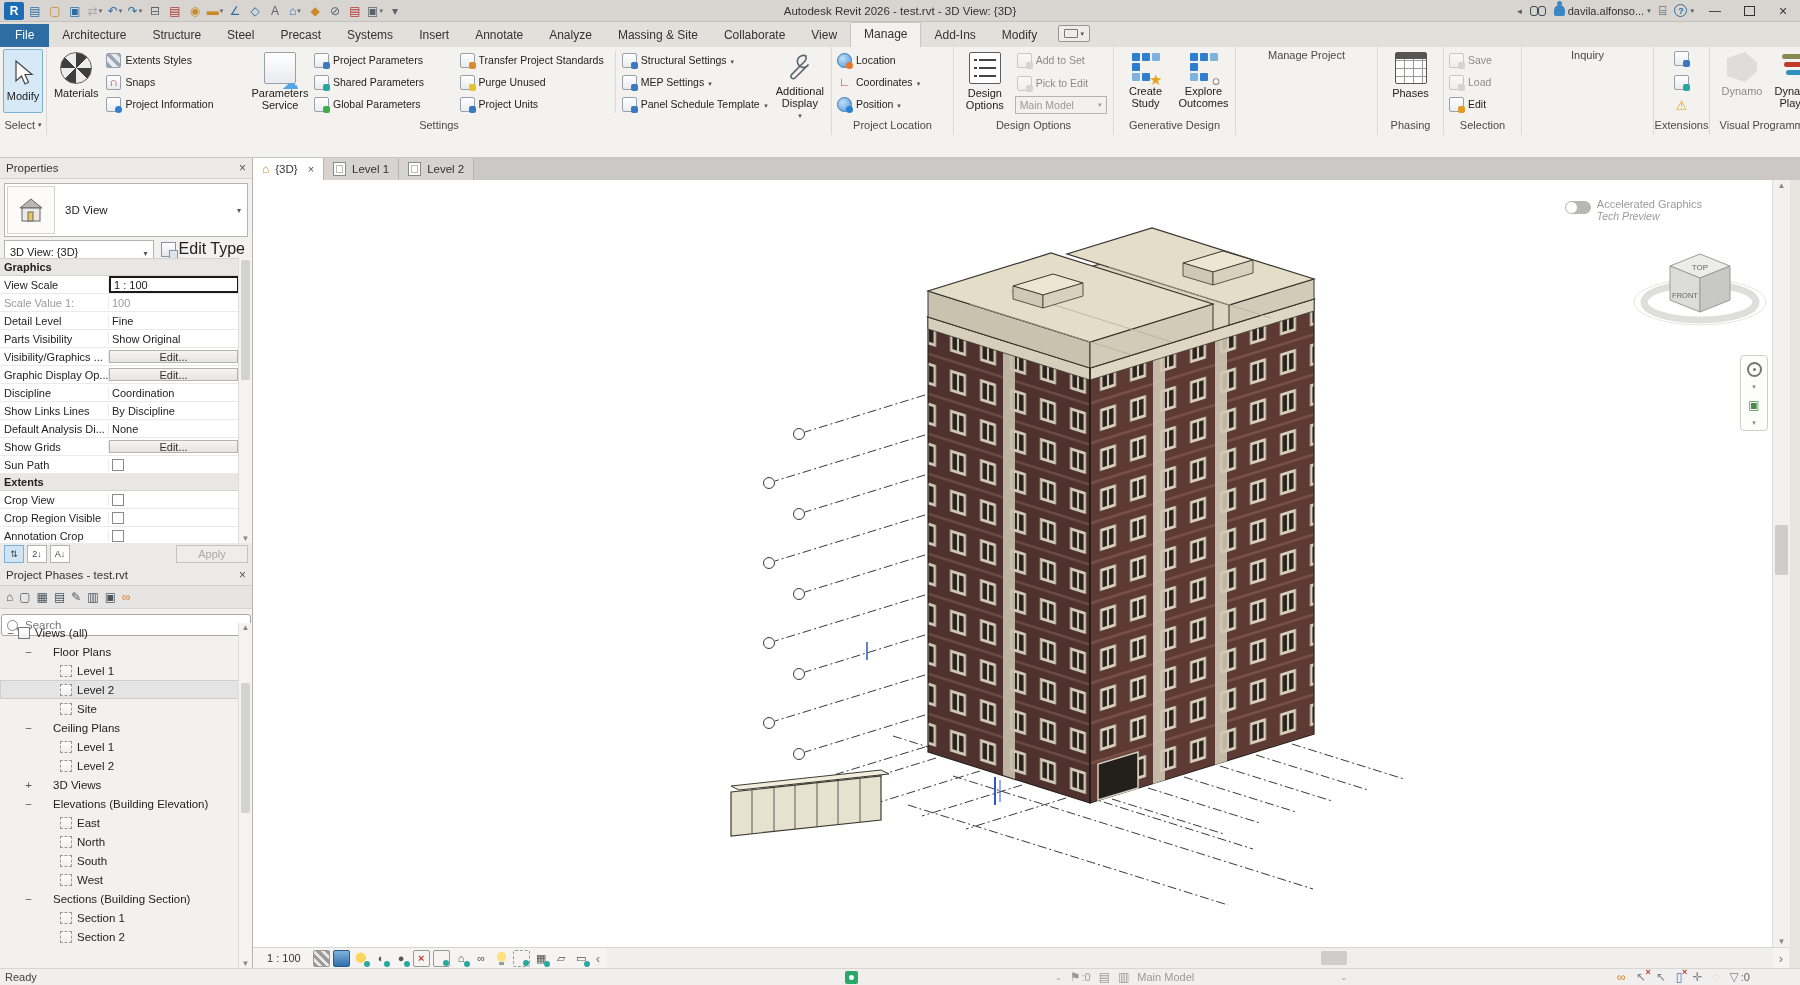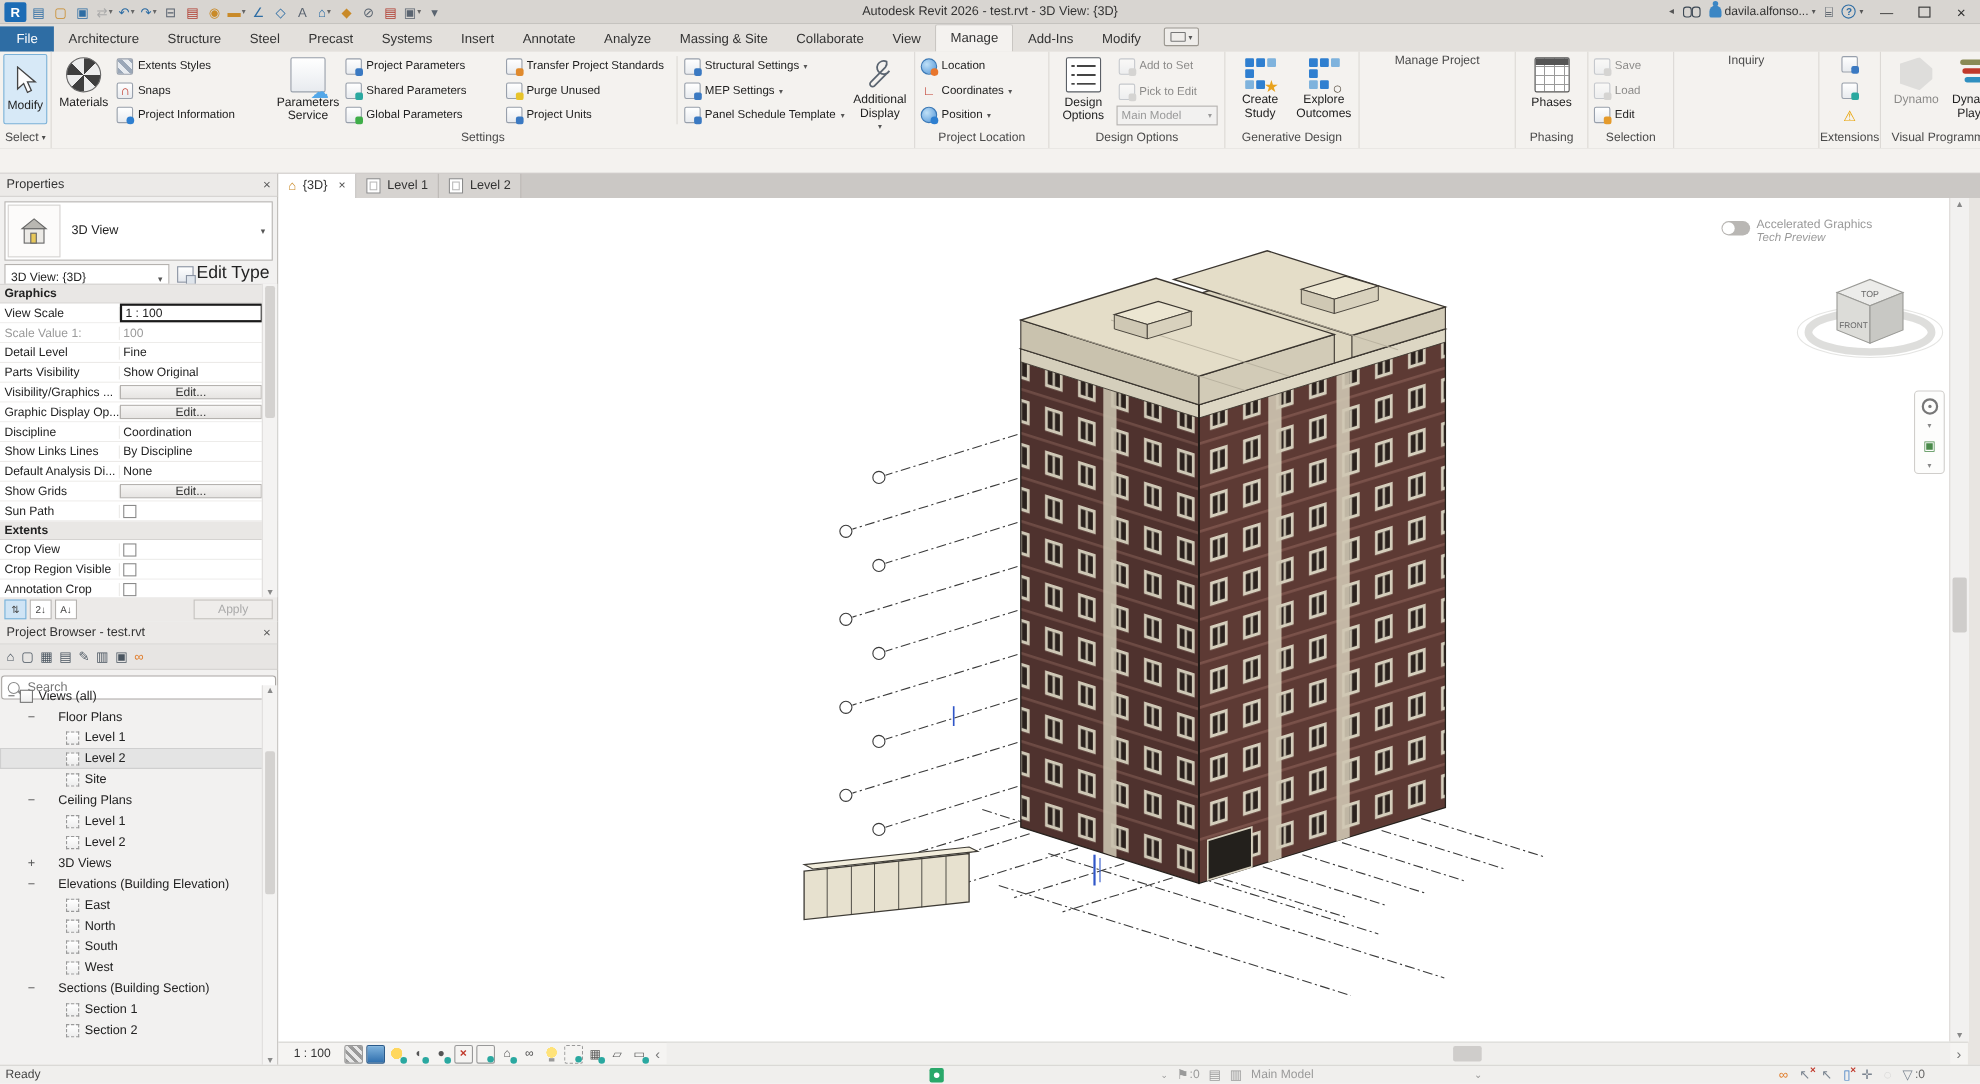--- a/index.html
+++ b/index.html
@@ -754,21 +754,21 @@
   <div class="applyrow">
     <span class="sorticon sel" data-interactable="true">⇅</span>
     <span class="sorticon" data-interactable="true">2↓</span>
     <span class="sorticon" data-interactable="true">A↓</span>
     <span class="applybtn" data-interactable="true">Apply</span>
   </div>
 </div>
 
 <div id="browser" class="palette" data-interactable="false">
   <div class="palhead" data-interactable="true">
-    <span data-interactable="false">Project Browser - test.rvt</span>
+    <span data-interactable="false">Project Phases - test.rvt</span>
     <span class="palclose" data-interactable="true">×</span>
   </div>
   <div class="btools" data-interactable="false">
 
       <i class="bti" data-interactable="true">⌂</i>
 
       <i class="bti" data-interactable="true">▢</i>
 
       <i class="bti" data-interactable="true">▦</i>
 

